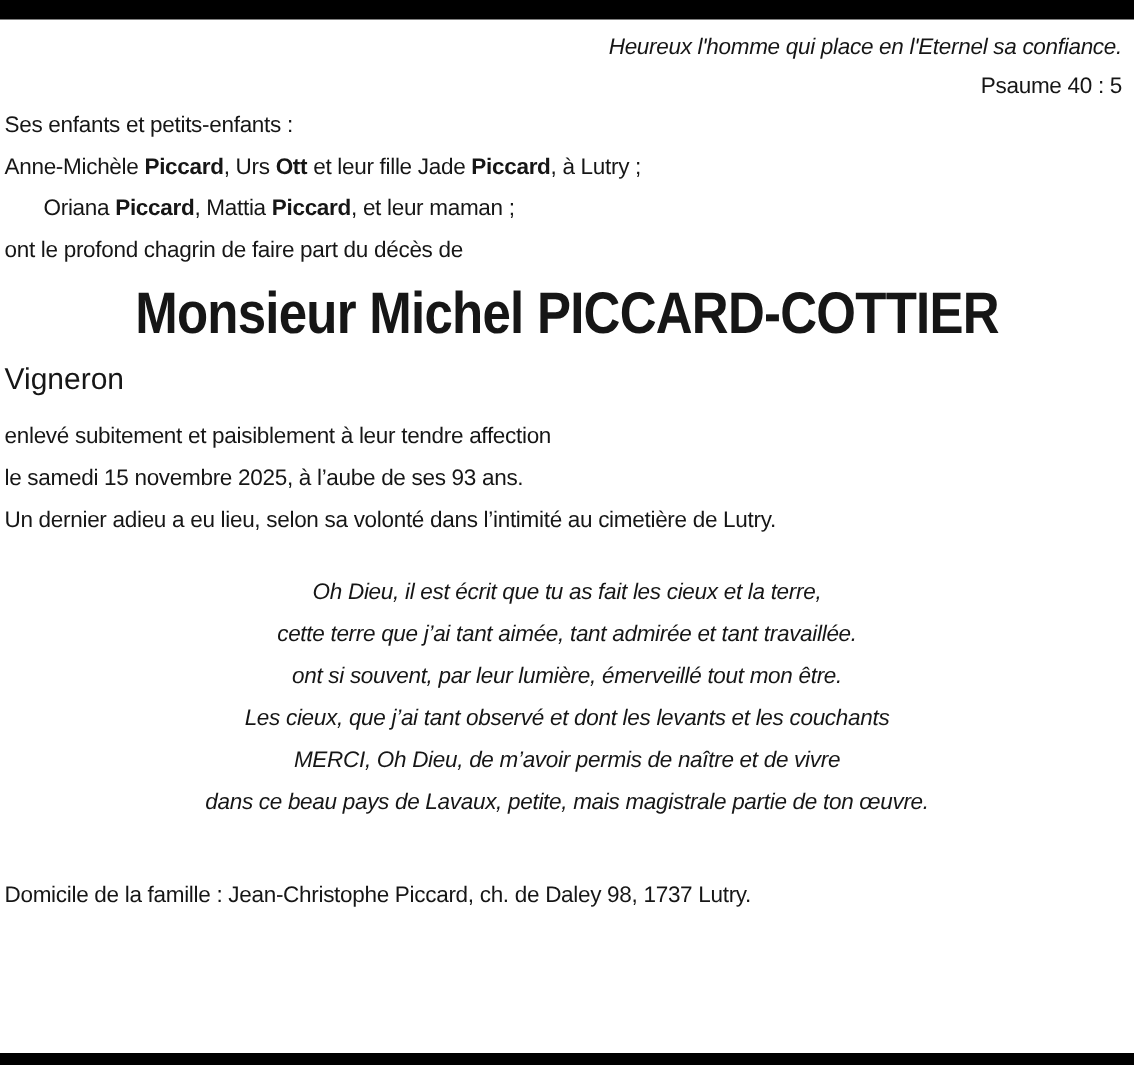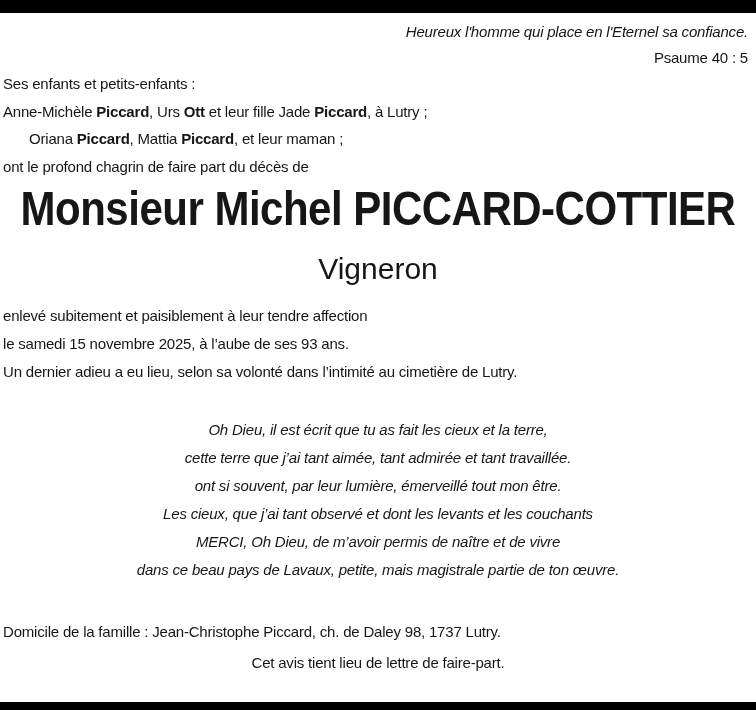--- a/index.html
+++ b/index.html
@@ -47,47 +47,46 @@
   .epigraph-source {
     line-height: 25px;
     text-align: right;
     padding-right: 5px;
   }
   .indent {
     padding-left: 26px;
   }
   .name {
     margin: 4px 0 0 0;
-    font-size: 42px;
+    font-size: 34px;
     line-height: 52px;
     font-weight: bold;
     text-align: center;
     letter-spacing: -0.5px;
     white-space: nowrap;
   }
   .name .stretchy {
     display: inline-block;
     transform: scaleY(1.15);
     transform-origin: 50% 60%;
   }
   .profession {
-    margin: 16px;
-    font-size: 30px;
+    margin: 0;
+    font-size: 20px;
     line-height: 34px;
     font-weight: normal;
-    text-align: center;
   }
   .announcement {
     margin-top: 7px;
   }
   .announcement p {
     line-height: 28px;
   }
   .poem {
-    margin-top: 30px;
+    margin-top: 20px;
   }
   .poem p {
     line-height: 28px;
     text-align: center;
     font-style: italic;
   }
   .domicile {
     margin-top: 34px;
     line-height: 28px;
   }
@@ -127,17 +126,16 @@
   <div class="poem">
     <p>Oh Dieu, il est écrit que tu as fait les cieux et la terre,</p>
     <p>cette terre que j’ai tant aimée, tant admirée et tant travaillée.</p>
     <p>ont si souvent, par leur lumière, émerveillé tout mon être.</p>
     <p>Les cieux, que j’ai tant observé et dont les levants et les couchants</p>
     <p>MERCI, Oh Dieu, de m’avoir permis de naître et de vivre</p>
     <p>dans ce beau pays de Lavaux, petite, mais magistrale partie de ton œuvre.</p>
   </div>
 
   <p class="domicile">Domicile de la famille : Jean-Christophe Piccard, ch. de Daley 98, 1737 Lutry.</p>
-  <p class="closing">Cet avis tient lieu de lettre de faire-part.</p>
 
 </div>
 
 <div class="bar bottom"></div>
 
 </body></html>

